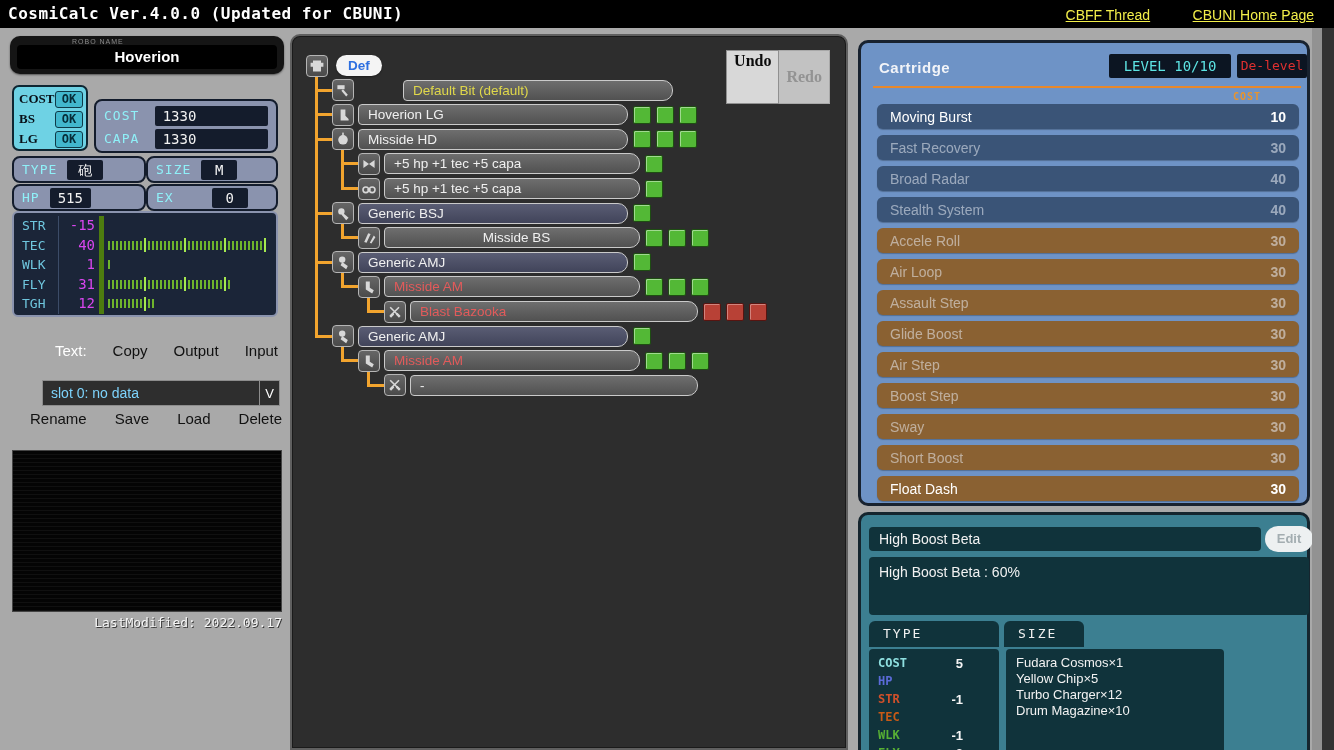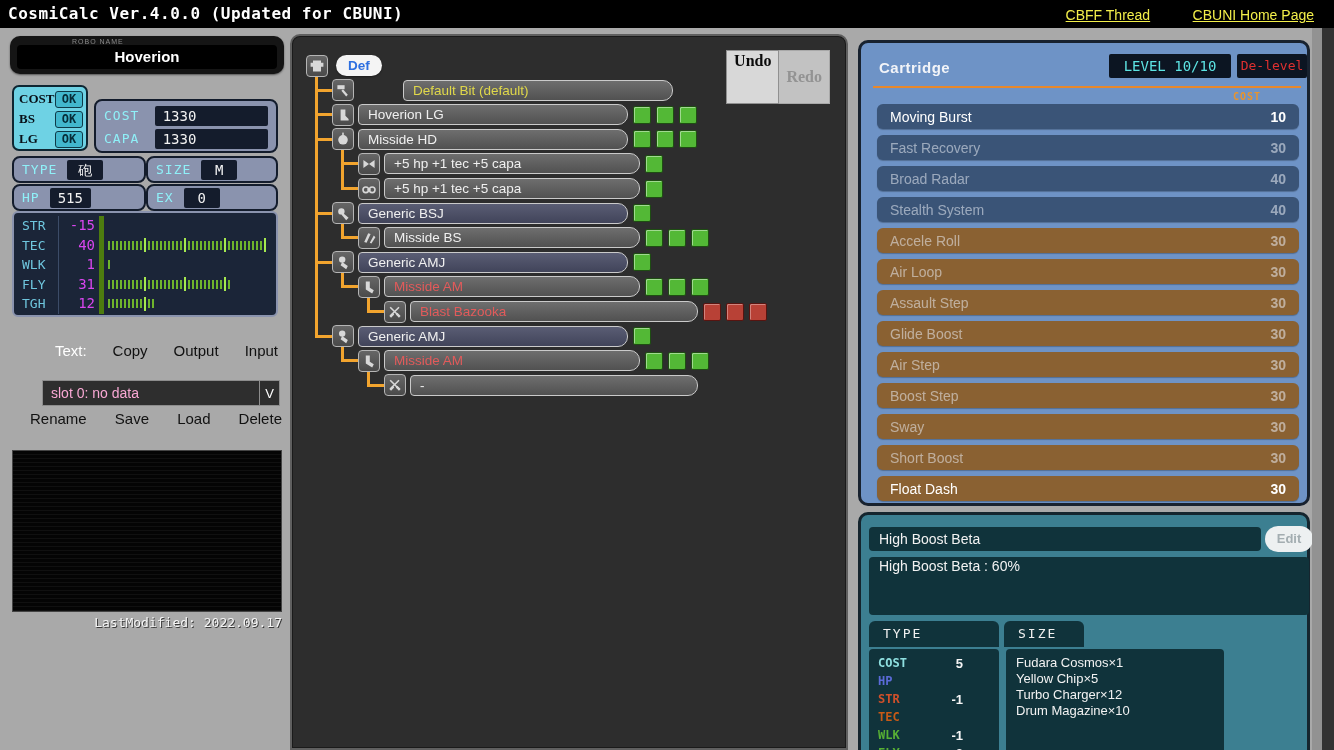--- a/index.html
+++ b/index.html
@@ -50,21 +50,21 @@
   .stat-bar { flex:1; height:100%; display:flex; align-items:center; padding-left:4px; }
   .tick { width:2px; height:9px; background:#6fb52c; margin-right:2px; }
   .tick.tall { height:14px; background:#a5e84f; }
 
   #textrow { position:absolute; left:12px; top:342px; width:266px; display:flex; justify-content:flex-end; gap:26px; font-size:15px; }
   #textrow .tt-label { color:#fff; }
   #textrow .tt-btn { color:#111; cursor:pointer; }
 
   #slot-select { position:absolute; left:42px; top:380px; width:238px; height:26px; background:#2e2e2e;
     border:1px solid #8d8d8d; display:flex; align-items:center; cursor:pointer; }
-  #slot-select .slot-text { color:#f9a8d4; font-size:14px; padding-left:8px; flex:1; }
+  #slot-select .slot-text { color:#7dd3fc; font-size:14px; padding-left:8px; flex:1; }
   #slot-select .slot-arrow { width:20px; height:100%; border-left:1px solid #8d8d8d; color:#fff; font-size:13px;
     display:flex; align-items:center; justify-content:center; }
 
   #slot-actions { position:absolute; left:30px; top:410px; width:252px; display:flex; justify-content:space-between; font-size:15px; }
   #slot-actions span { color:#111; cursor:pointer; }
 
   #preview { position:absolute; left:12px; top:450px; width:270px; height:162px; background:#060606;
     background-image:repeating-linear-gradient(180deg,#040404 0 3px,#101010 3px 4px); border:1px solid #444; }
   #lastmodified { position:absolute; left:12px; top:615px; width:270px; text-align:right; color:#f5f5f5;
     font-family:"DejaVu Sans Mono",monospace; font-size:13px; text-shadow:1px 1px 0 #3a3a3a; }
@@ -113,21 +113,21 @@
   .cart-row.active .cart-name, .cart-row.active .cart-cost { color:#fff; }
 
   
   #tunepanel { position:absolute; left:858px; top:512px; width:452px; height:300px; background:#3c7f91;
     border:3px solid #15252e; border-radius:10px; }
   .darkteal { background:#10333b; border-radius:4px; position:absolute; }
   #tune-name { left:8px; top:12px; width:392px; height:24px; color:#f2f2f2; font-size:14px; line-height:24px;
     padding-left:10px; cursor:text; }
   #tune-edit { position:absolute; left:404px; top:11px; width:48px; height:26px; background:#edf0f1; border-radius:13px;
     color:#a3adb1; font-weight:bold; font-size:13px; text-align:center; line-height:26px; cursor:pointer; }
-  #tune-desc { left:8px; top:42px; width:440px; height:58px; color:#f2f2f2; font-size:14px; padding:1px 10px; }
+  #tune-desc { left:8px; top:42px; width:440px; height:58px; color:#f2f2f2; font-size:14px; padding:7px 10px; }
   .tune-tab { position:absolute; top:106px; height:26px; background:#10333b; border-radius:6px 6px 0 0;
     color:#f0f0f0; font-family:"DejaVu Sans Mono",monospace; font-size:13px; letter-spacing:2px;
     line-height:26px; padding-left:14px; cursor:pointer; }
   #tab-type { left:8px; width:130px; } #tab-size { left:143px; width:80px; }
   #tune-stats { left:8px; top:134px; width:130px; height:160px; padding-top:5px; }
   .tstat-row { display:flex; height:18px; align-items:center; }
   .tstat-label { font-family:"DejaVu Sans Mono",monospace; font-weight:bold; font-size:12px; width:46px; padding-left:9px; }
   .tstat-value { color:#f5f5f5; font-weight:bold; font-size:13px; width:48px; text-align:right; }
   #tune-materials { left:145px; top:134px; width:218px; height:140px; padding:6px 10px; color:#f2f2f2; font-size:13px; line-height:16px; }
 
@@ -183,21 +183,21 @@
       <span class="kv-value mono">砲</span>
     </div>
     <div class="fieldbox" style="left: 146px; top: 156px; width: 132px;">
       <span class="kv-label mono">SIZE</span>
       <span class="kv-value mono">M</span>
     </div>
     <div class="fieldbox" style="left: 12px; top: 184px; width: 134px;">
       <span class="kv-label mono">HP</span>
       <span class="kv-value mono">515</span>
     </div>
-    <div class="fieldbox" style="left: 146px; top: 184px; width: 132px;">
+    <div class="fieldbox" style="left: 146px; top: 184px; width: 132px; gap: 28px;">
       <span class="kv-label mono">EX</span>
       <span class="kv-value mono">0</span>
     </div>
   </div>
 
 <div id="statsbox">
     <div class="stat-row">
       <span class="stat-label">STR</span>
       <span class="stat-value">-15</span>
       <span class="stat-bar"></span>
@@ -429,21 +429,21 @@
       <div class="tree-row" style="left: 40px; top: 165.6px;">
         <span class="tree-icon">
           <svg width="16" height="16" viewBox="0 0 20 20" fill="#d8d8d8">
             <circle cx="8" cy="8" r="4"></circle>
             <path d="M10 10l7 6-3 3-6-7z"></path>
           </svg>
         </span>
         <span class="tree-bar tc-white joint" style="width: 270px;">Generic BSJ</span>
         <span class="slotsq green"></span>
       </div>
-      <div class="tree-row" style="left: 66px; top: 190.2px;">
+      <div class="tree-row" style="left: 66px; top: 190.2px; text-align: center;">
         <span class="tree-icon">
           <svg width="16" height="16" viewBox="0 0 20 20" fill="#d8d8d8">
             <path d="M4 15l5-11 3 1-5 11zM11 16l5-9 2 2-5 8z"></path>
           </svg>
         </span>
         <span class="tree-bar tc-white" style="width: 256px;">Misside BS</span>
         <span class="slotsq green"></span>
         <span class="slotsq green"></span>
         <span class="slotsq green"></span>
       </div>

